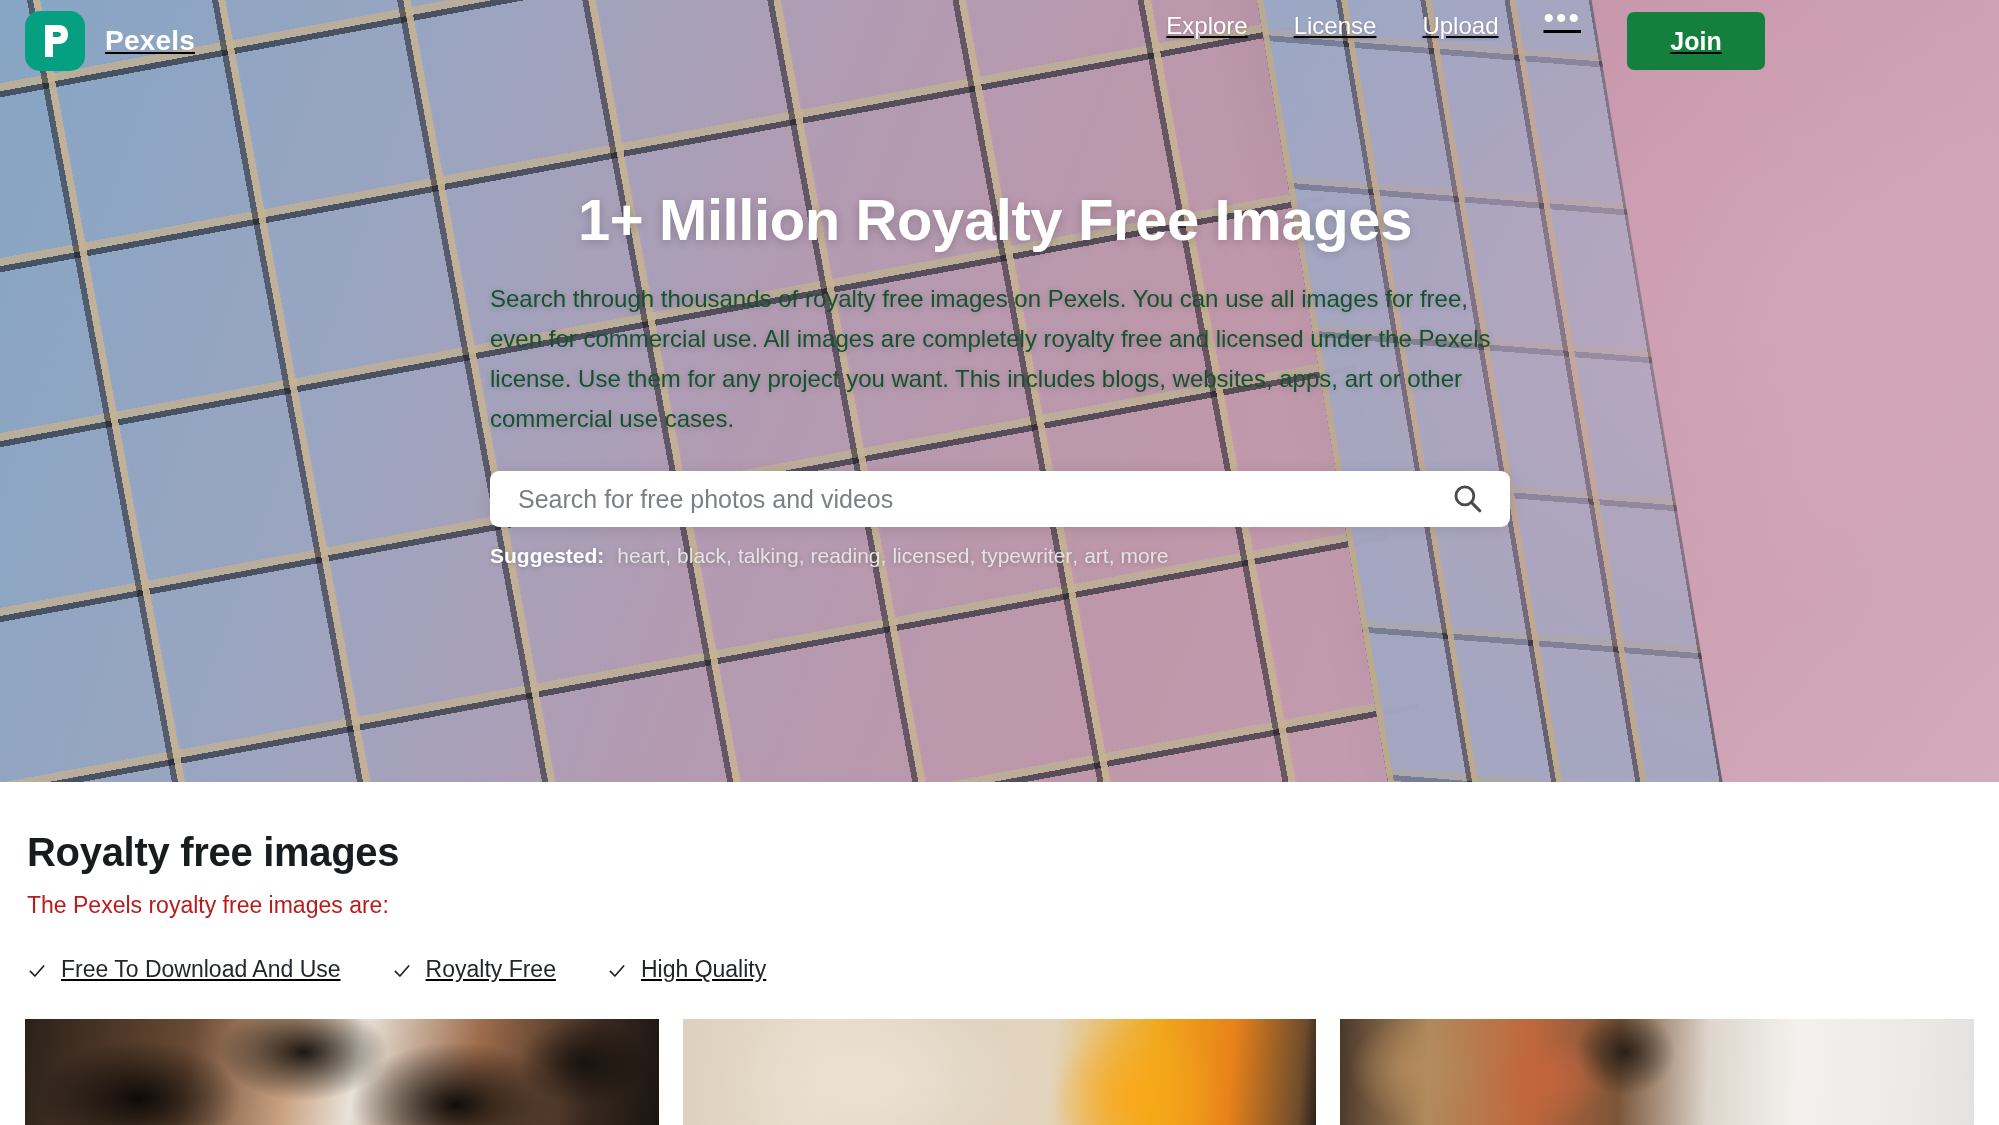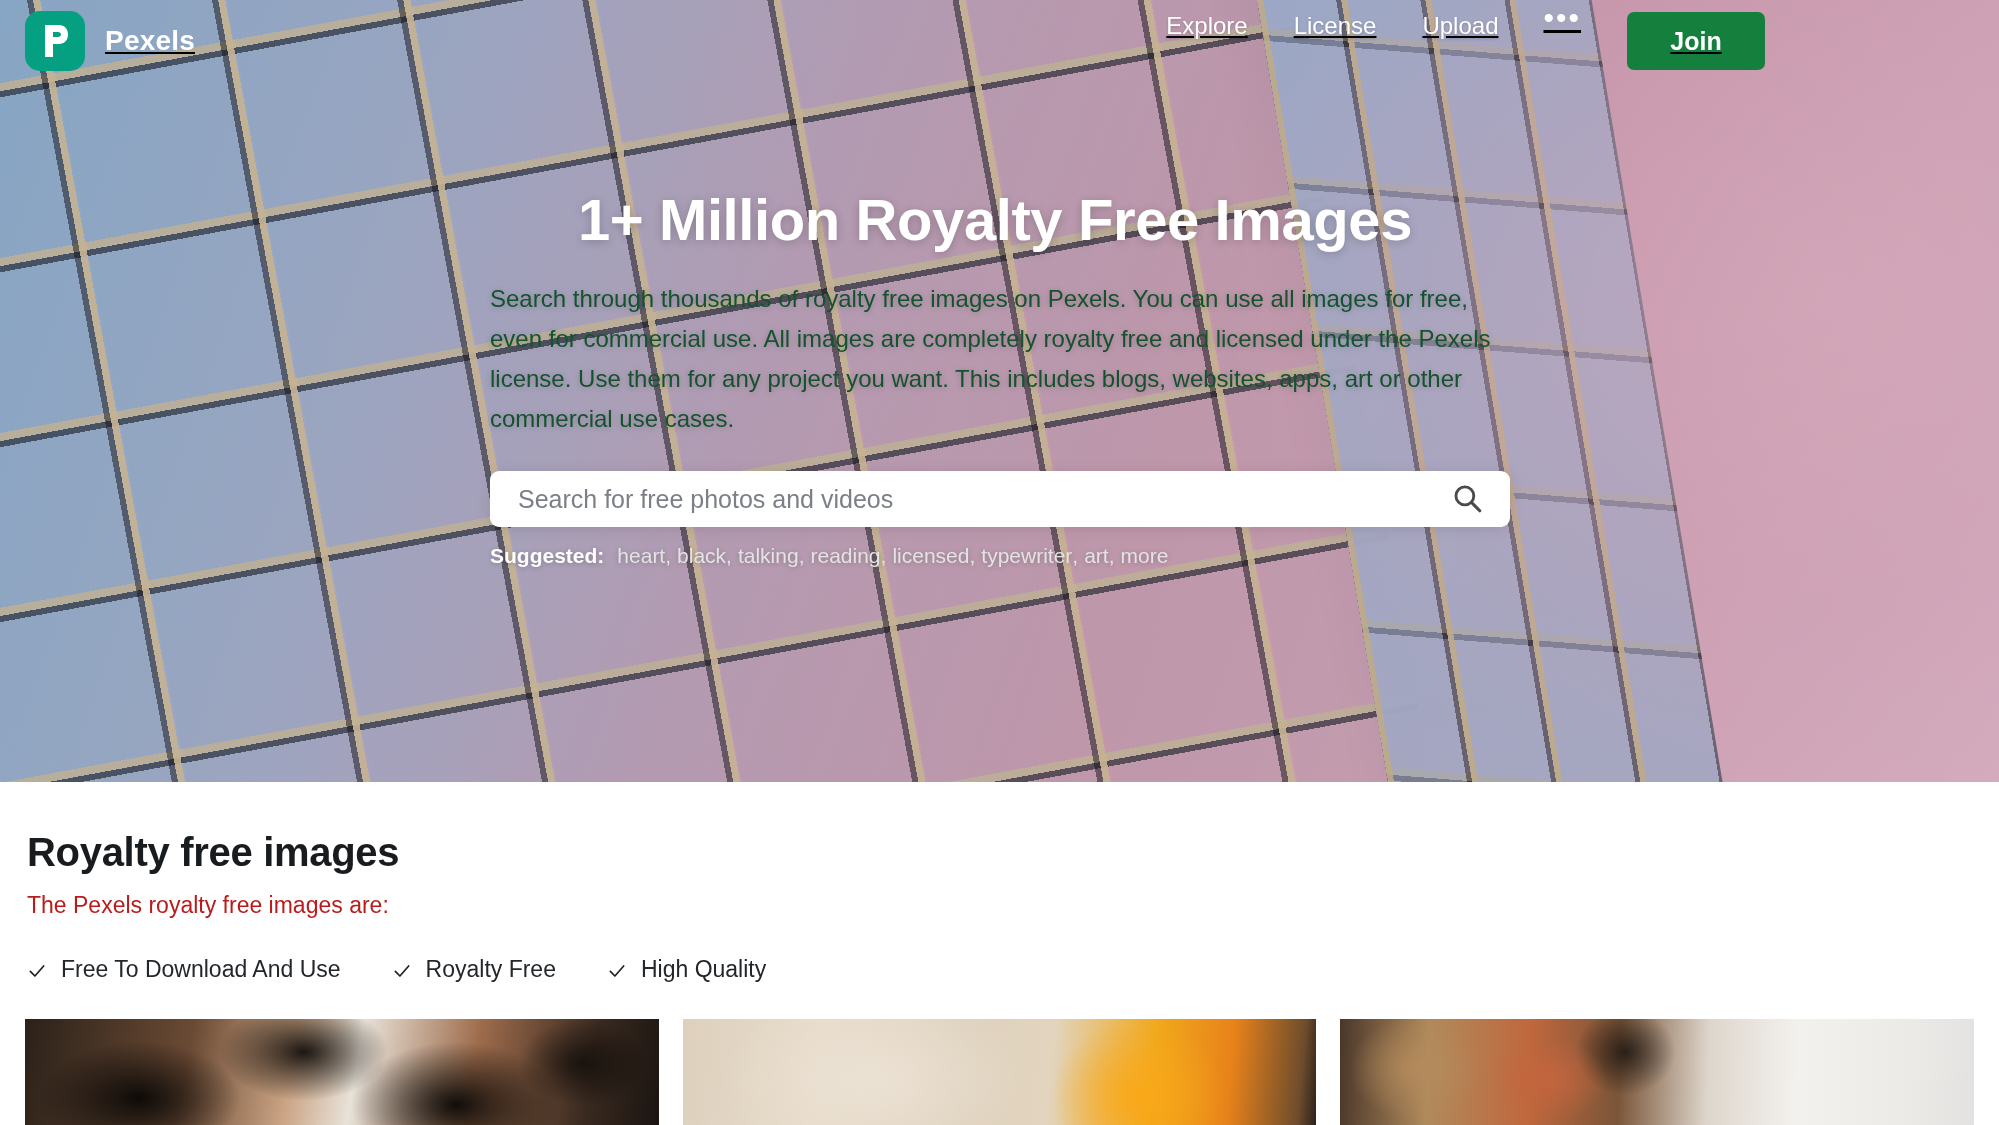--- a/index.html
+++ b/index.html
@@ -178,21 +178,21 @@
   .section-title {
     margin: 48px 0 0 27px;
     font-size: 40px; font-weight: 600; color: #191c1f; letter-spacing: -.3px;
   }
   .section-sub {
     margin: 17px 0 0 27px;
     font-size: 23px; color: #b91c1c; font-weight: 400;
   }
   .features {
     margin: 37px 0 0 27px;
-    display: flex; align-items: center; gap: 0;
+    display: flex; align-items: center; gap: 0; text-decoration: underline;
   }
   .feature {
     display: flex; align-items: center; gap: 14px;
     margin-right: 51px; font-size: 23px; color: #23272b;
   }
   .check { width: 20px; height: 20px; flex: none; }
 
   .thumb-row {
     margin-top: 36px;
     display: flex; gap: 24px; padding: 0 25px;

